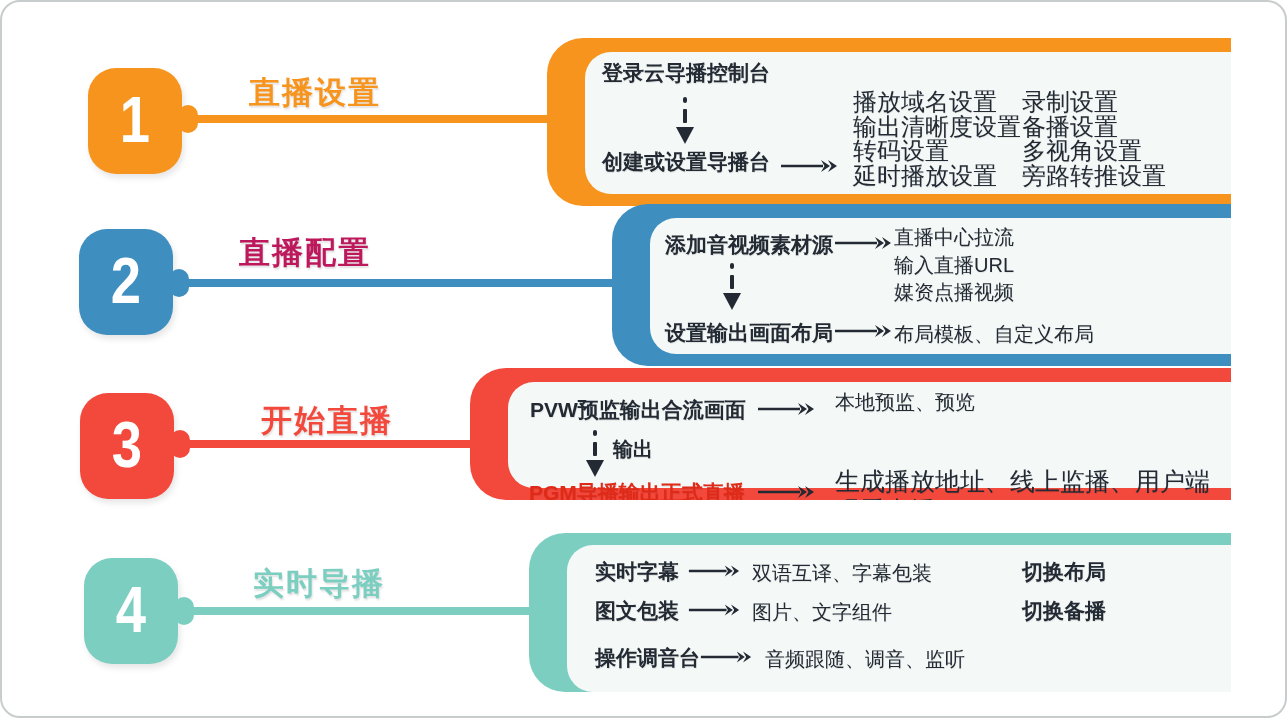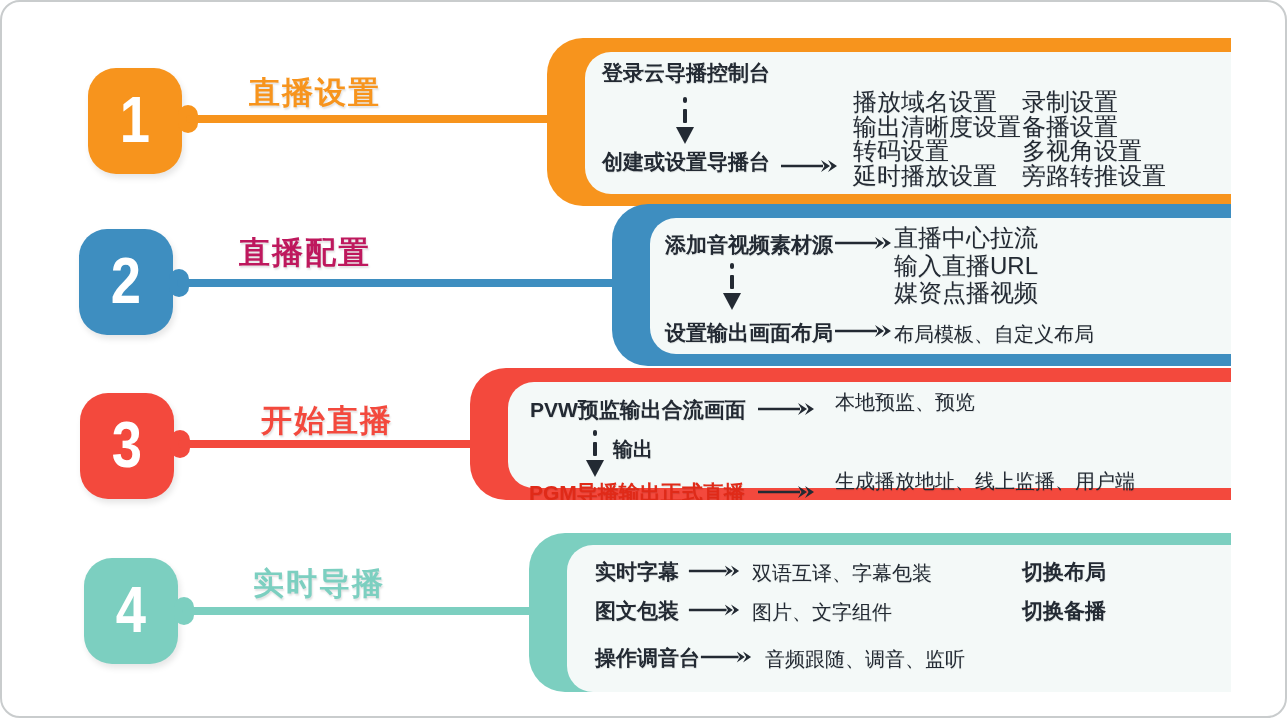--- a/index.html
+++ b/index.html
@@ -24,22 +24,22 @@
   .inner{position:absolute;left:38px;top:14px;right:0;bottom:12px;
          background:#f4f9f8;border-radius:26px 0 0 26px;}
   .inner-flush{bottom:0;}
   
   .b{position:absolute;font-weight:700;font-size:21px;white-space:nowrap;
      text-shadow:0.5px 1px 1px rgba(0,0,0,0.10);}
   .r{position:absolute;font-weight:400;font-size:20px;white-space:nowrap;
      text-shadow:0.5px 1px 1px rgba(0,0,0,0.08);}
   .list{position:absolute;font-size:24px;line-height:24.5px;white-space:nowrap;
      text-shadow:0.5px 1px 1px rgba(0,0,0,0.08);}
-  .list2{line-height:27.5px;font-size:24px;}
-  .list3{line-height:29px;font-size:20px;}
+  .list2{line-height:27.5px;font-size:20px;}
+  .list3{line-height:29px;font-size:25px;}
   .svgabs{position:absolute;display:block;}
   
   .c1{background:#f7941d;} .tc1{color:#f7941d;}
   .c2{background:#3e8ec0;} .tc2{color:#be185d;}
   .c3{background:#f3493d;} .tc3{color:#f3493d;}
   .c4{background:#7ccfc0;} .tc4{color:#7ccfc0;}
   .pgm{color:#e02a18;}
 </style>
 </head>
 <body>

